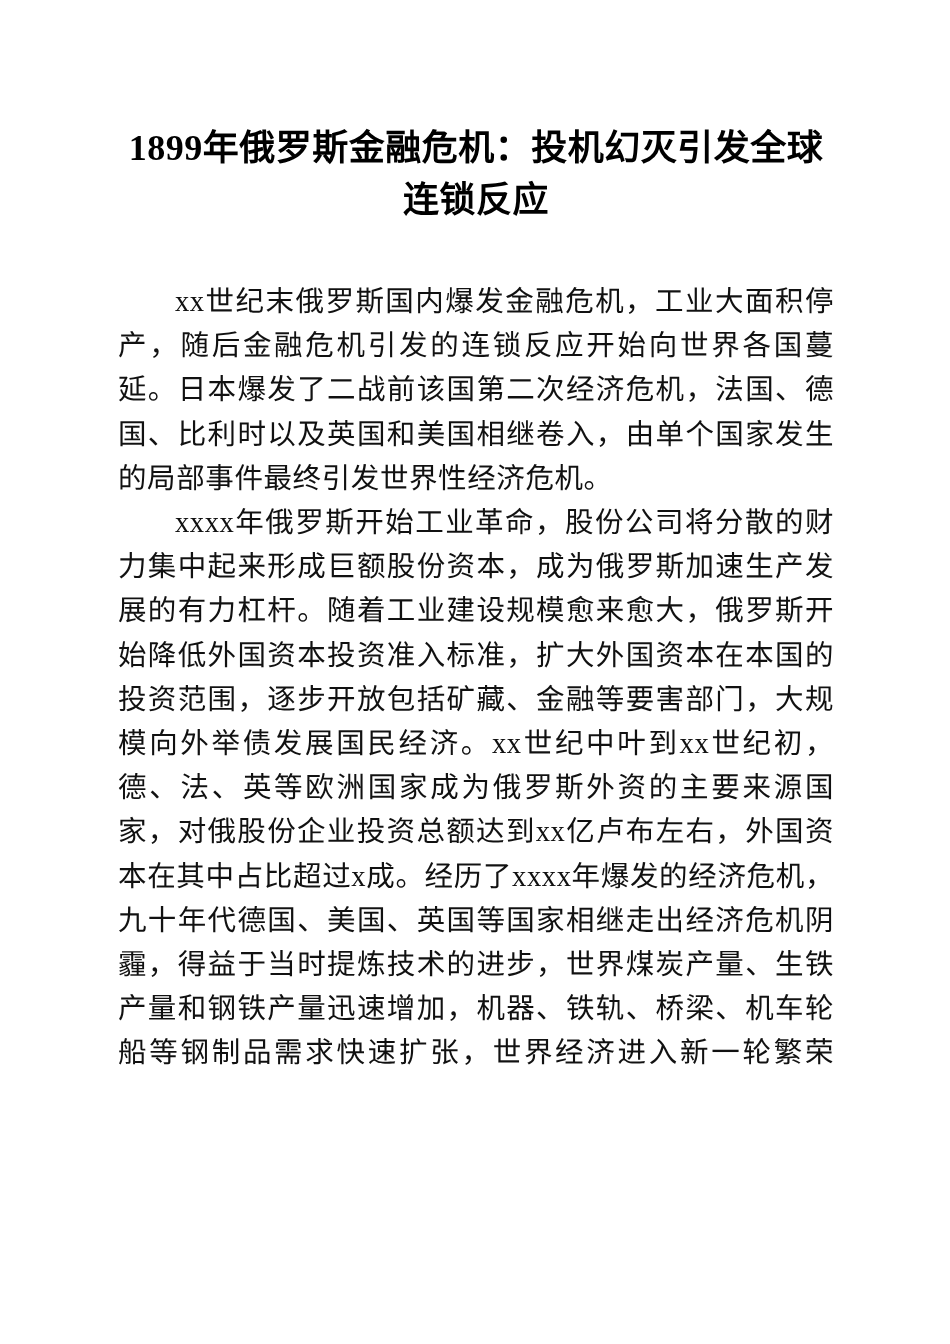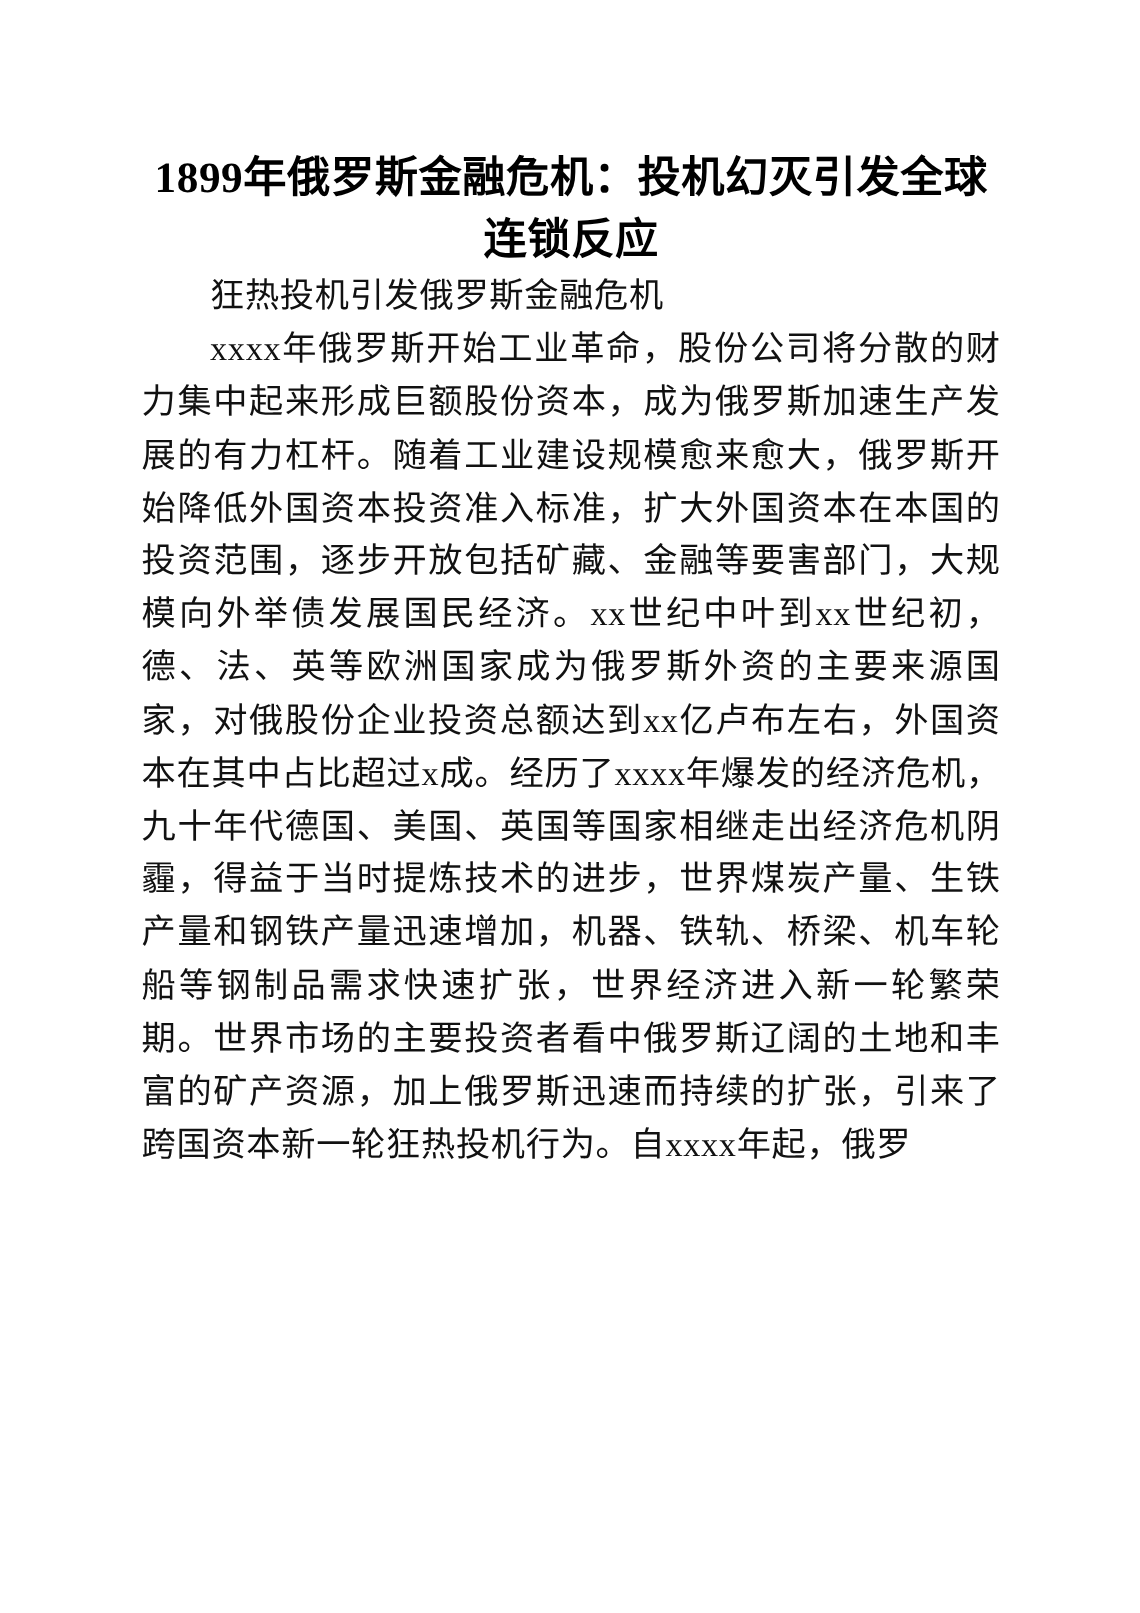--- a/index.html
+++ b/index.html
@@ -64,19 +64,19 @@
 </head>
 <body>
 
 <div class="page">
   <div class="content">
 
     <h1 class="doc-title">
       <span>1899年俄罗斯金融危机：投机幻灭引发全球</span><span>连锁反应</span>
     </h1>
 
+    <p class="body-text first-para">xx世纪末俄罗斯国内爆发金融危机，工业大面积停产，随后金融危机引发的连锁反应开始向世界各国蔓延。日本爆发了二战前该国第二次经济危机，法国、德国、比利时以及英国和美国相继卷入，由单个国家发生的局部事件最终引发世界性经济危机。</p>
 
-    <p class="body-text">狂热投机引发俄罗斯金融危机</p>
 
     <p class="body-text">xxxx年俄罗斯开始工业革命，股份公司将分散的财力集中起来形成巨额股份资本，成为俄罗斯加速生产发展的有力杠杆。随着工业建设规模愈来愈大，俄罗斯开始降低外国资本投资准入标准，扩大外国资本在本国的投资范围，逐步开放包括矿藏、金融等要害部门，大规模向外举债发展国民经济。xx世纪中叶到xx世纪初，德、法、英等欧洲国家成为俄罗斯外资的主要来源国家，对俄股份企业投资总额达到xx亿卢布左右，外国资本在其中占比超过x成。经历了xxxx年爆发的经济危机，九十年代德国、美国、英国等国家相继走出经济危机阴霾，得益于当时提炼技术的进步，世界煤炭产量、生铁产量和钢铁产量迅速增加，机器、铁轨、桥梁、机车轮船等钢制品需求快速扩张，世界经济进入新一轮繁荣期。世界市场的主要投资者看中俄罗斯辽阔的土地和丰富的矿产资源，加上俄罗斯迅速而持续的扩张，引来了跨国资本新一轮狂热投机行为。自xxxx年起，俄罗</p>
 
   </div>
 </div>
 
 </body></html>

